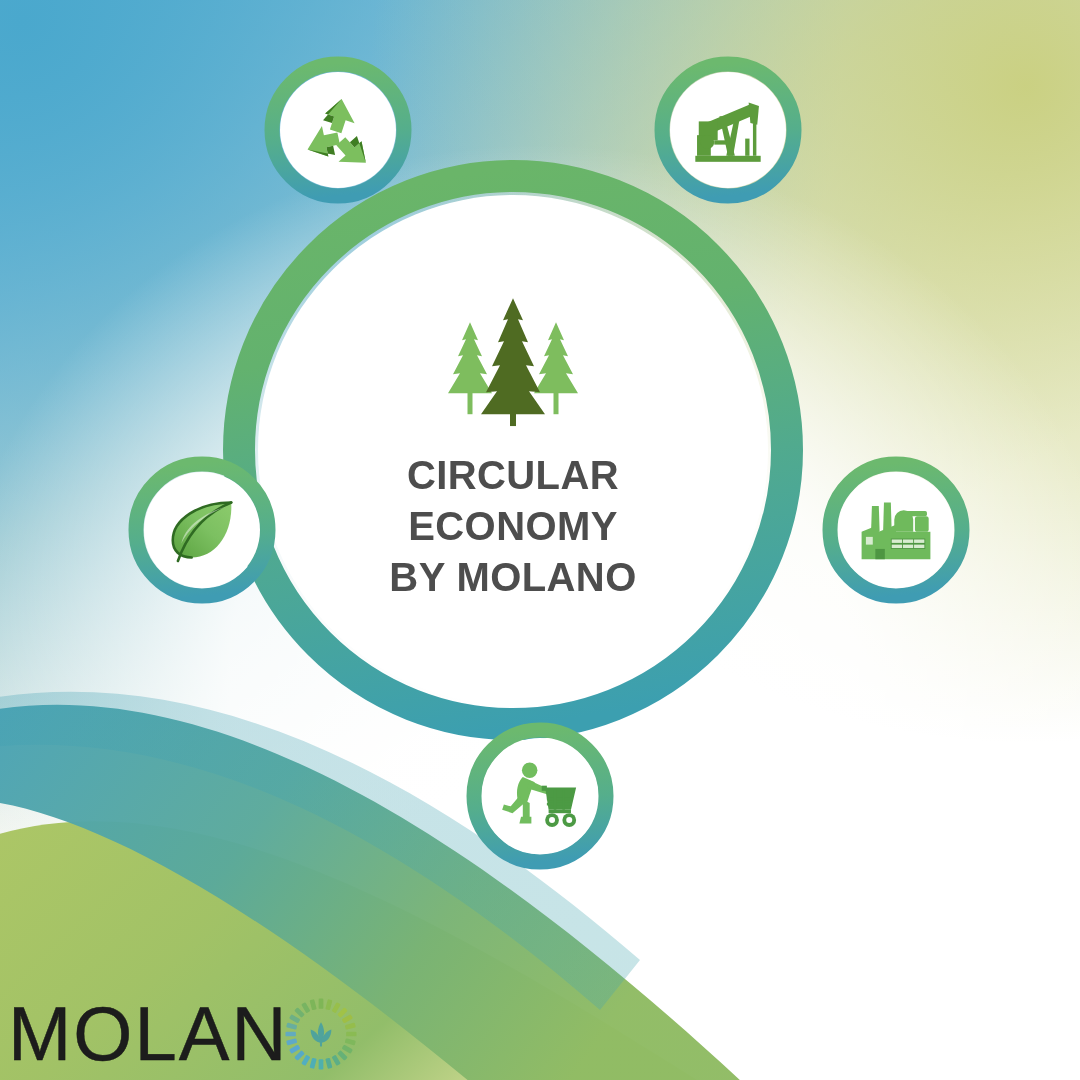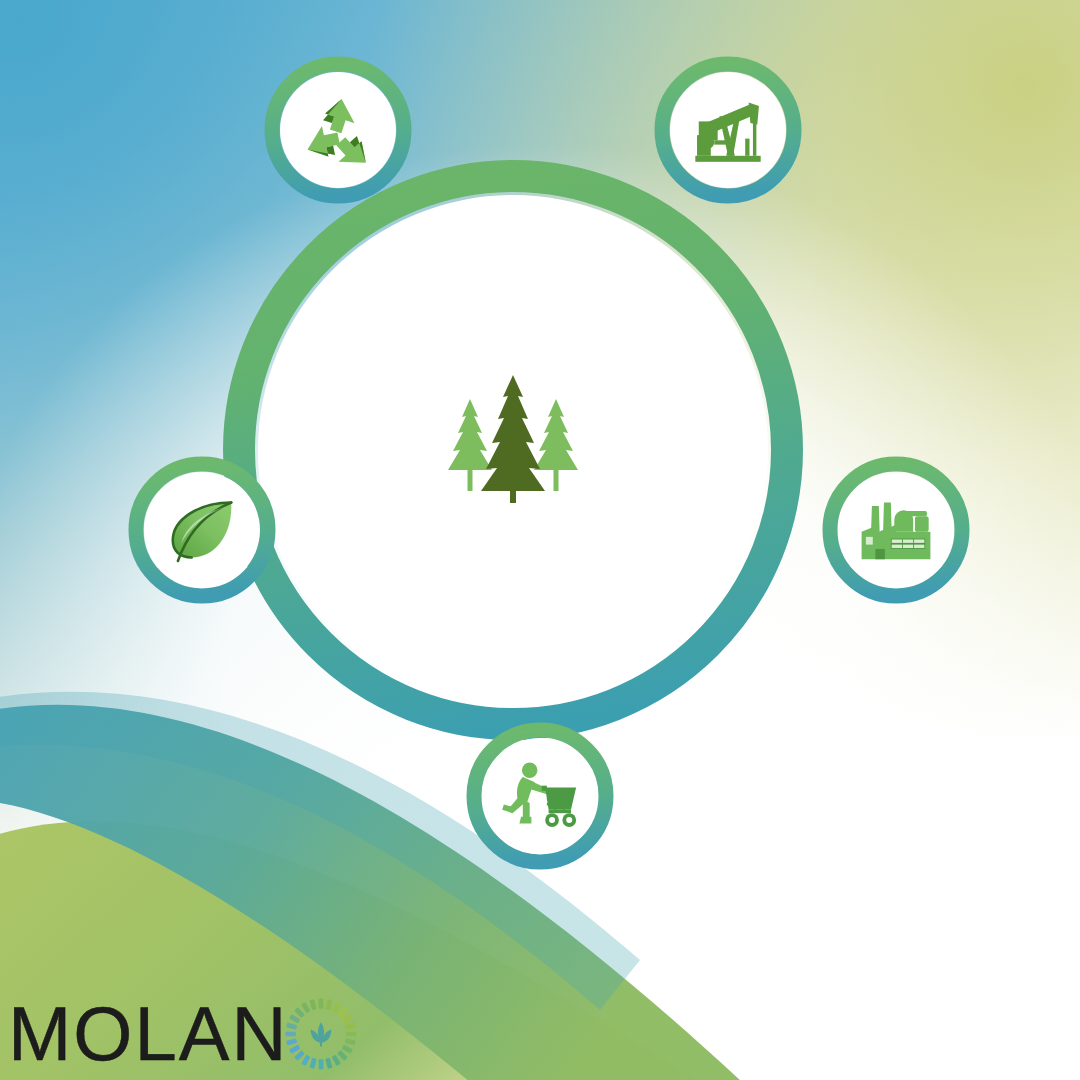--- a/index.html
+++ b/index.html
@@ -192,20 +192,22 @@
             <rect x="124.5" y="96" width="5" height="22"></rect>
           </g>
 
           <g fill="#4f6b22">
             <path d="M84,2 L74,24 L79,23 L69,46 L75,45 L63,70 L71,69 L57,96 L68,95 L52,118
                      L116,118 L100,95 L111,96 L97,69 L105,70 L93,45 L99,46 L89,23 L94,24 Z"></path>
             <rect x="81" y="116" width="6" height="14"></rect>
           </g>
         </svg>
       </div>
+      <h1 class="hub-title">CIRCULAR ECONOMY
+BY MOLANO</h1>
     </div>
   </div>
 
   <div class="node node-recycle">
     <svg class="node-svg" viewBox="0 0 148 148">
       <defs>
         <linearGradient id="nodeRing1" x1="0.4" y1="0" x2="0.5" y2="1">
           <stop offset="0%" stop-color="#6cb96e"></stop>
           <stop offset="55%" stop-color="#55ae8c"></stop>
           <stop offset="100%" stop-color="#3f9cb3"></stop>

